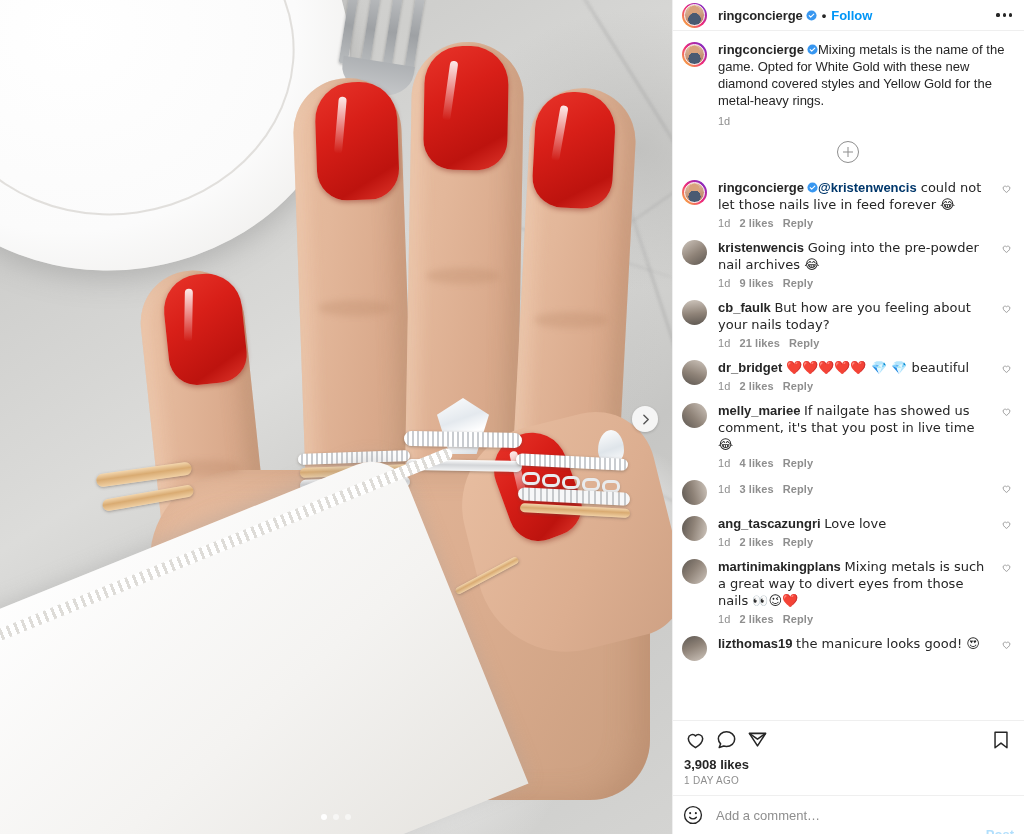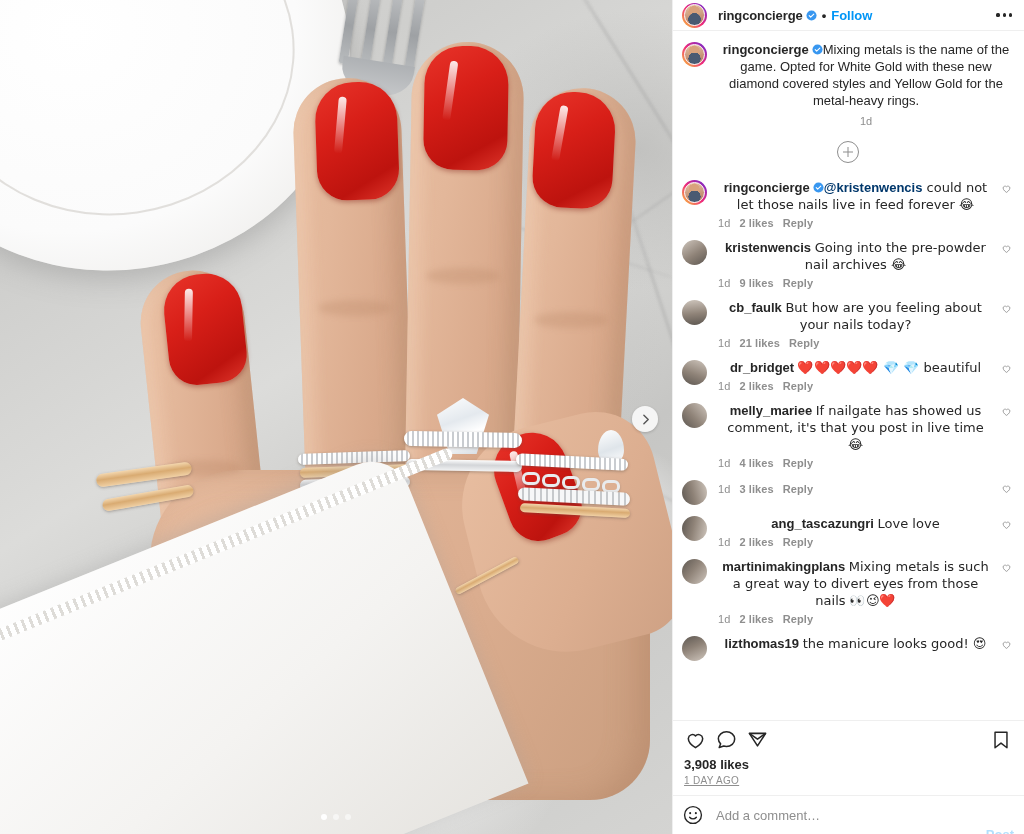--- a/index.html
+++ b/index.html
@@ -221,21 +221,20 @@
   .more-dots {
     margin-left: auto; display: flex; gap: 3px; align-items: center;
     padding: 6px 2px; cursor: pointer;
   }
   .more-dots i { width: 3.2px; height: 3.2px; border-radius: 50%; background: #262626; display: block; }
 
   .scroll {
     flex: 1 1 auto;
     overflow: hidden;
     padding: 0 10px 0 9px;
-    text-align: center;
   }
 
   .row { display: flex; padding: 10px 0 0 0; }
   .row-av {
     width: 25px; height: 25px; border-radius: 50%;
     flex: 0 0 auto; margin-right: 11px; margin-top: 1px;
     background: #d8d8d8;
     overflow: hidden;
   }
   .row-av.story { padding: 1.6px; background: linear-gradient(45deg, #f9ce34, #ee2a7b 48%, #6228d7); }
@@ -302,21 +301,21 @@
   .icon-btn svg { width: 23px; height: 23px; display: block; }
   .save-btn { margin-left: auto; cursor: pointer; display: flex; padding-right: 2px; }
   .save-btn svg { width: 22px; height: 22px; display: block; }
 
   .likes {
     margin-top: 6px; padding-left: 2px;
     font-size: 13px; font-weight: bold; color: #262626;
   }
   .ago {
     margin-top: 3px; padding-left: 2px; padding-bottom: 9px;
-    font-size: 10px; color: #8e8e8e; letter-spacing: .3px; text-decoration: underline;
+    font-size: 10px; color: #8e8e8e; letter-spacing: .3px;
   }
 
   .addcomment {
     flex: 0 0 auto;
     border-top: 1px solid #efefef;
     display: flex; align-items: center;
     height: 39px; padding: 0 10px 0 9px;
   }
   .smiley { width: 22px; height: 22px; flex: 0 0 auto; cursor: pointer; }
   .smiley svg { width: 22px; height: 22px; display: block; }

